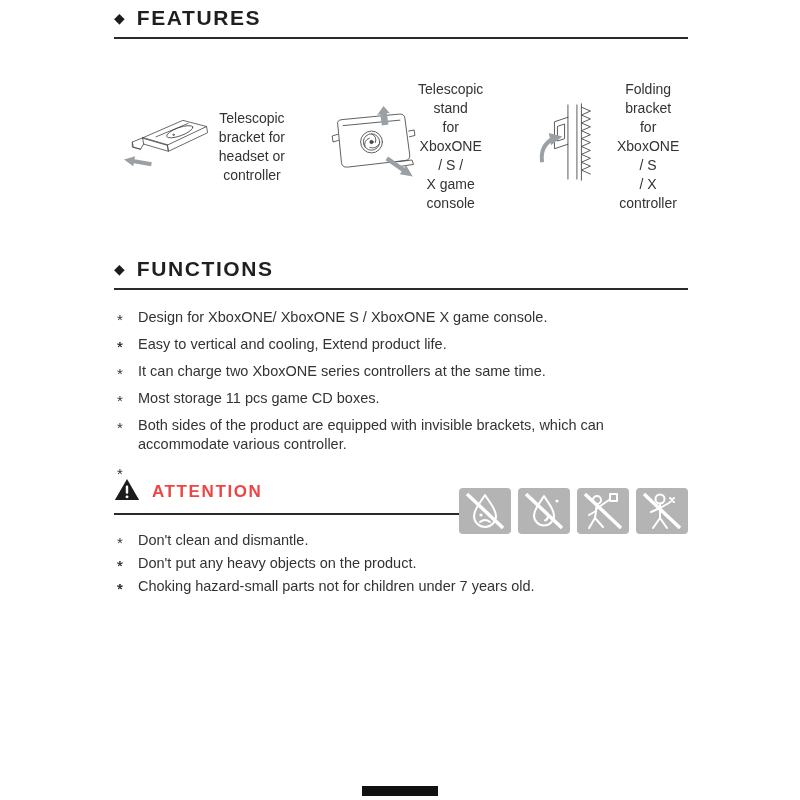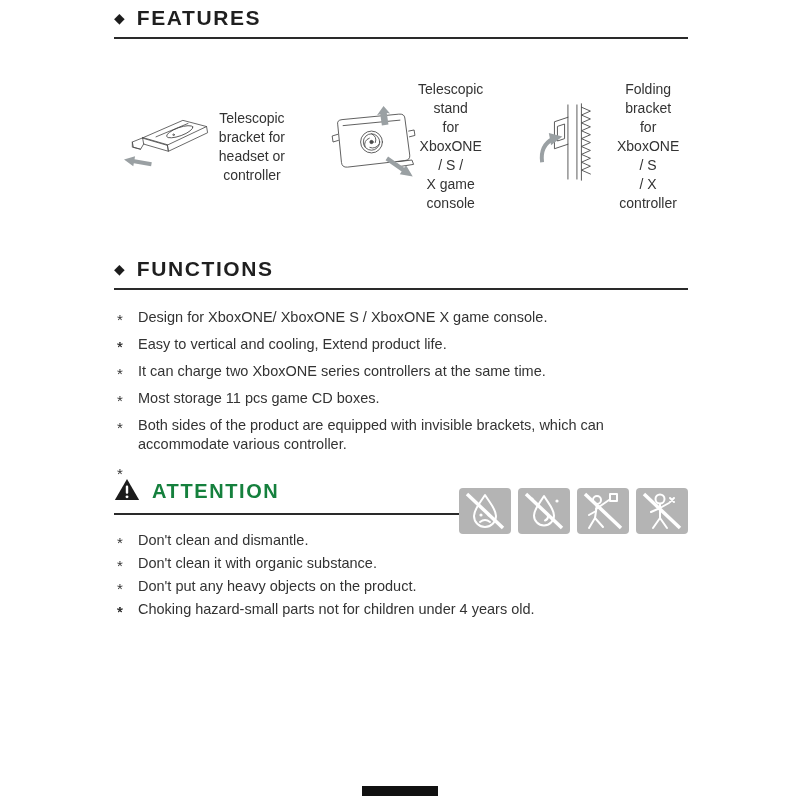--- a/index.html
+++ b/index.html
@@ -27,21 +27,21 @@
   .functions-sec { margin-top: 36px; }
   .attention-sec { margin-top: 24px; position: relative; }
 
   .bullets { list-style: none; margin: 18px 0 0 0; padding: 0; max-width: 502px; }
   .bullets li { position: relative; padding-left: 24px; font-size: 14.5px; line-height: 19px; margin-bottom: 8px; color: #333; }
   .bullets li .star { position: absolute; left: 3px; top: 2px; font-size: 15px; color: #333; }
   .bullets.tight { margin-top: 16px; }
   .bullets.tight li { margin-bottom: 4px; }
 
   .att-head { display: flex; align-items: center; gap: 12px; }
-  .att-head h2 { margin: 0; font-size: 20px; font-weight: bold; letter-spacing: 1.6px; color: #15803d; }
+  .att-head h2 { margin: 0; font-size: 17px; font-weight: bold; letter-spacing: 1.6px; color: #ef4444; }
   .att-rule { border: none; border-top: 2px solid #2a2a2a; margin: 8px 0 0 0; width: 348px; }
   .warn-icons { position: absolute; right: 0; top: 10px; display: flex; gap: 7px; }
   .warn-icons svg { width: 52px; height: 46px; display: block; }
 
   .footer-mark { position: absolute; left: 362px; top: 786px; width: 76px; height: 10px; background: #111; }
 
   .line-art { stroke: #4a4a4a; stroke-width: 1.6; fill: none; stroke-linejoin: round; stroke-linecap: round; }
   .arrow { fill: #9aa0a3; }
   .warn-glyph { stroke: #ffffff; stroke-width: 2; fill: none; stroke-linecap: round; stroke-linejoin: round; }
 </style>
@@ -210,24 +210,24 @@
             <path d="M24 30 L17 40"></path>
             <path d="M24 30 L31 40"></path>
             <path d="M34 10 l4 4 M38 10 l-4 4"></path>
           </g>
           <line x1="8" y1="6" x2="44" y2="40" stroke="#fff" stroke-width="3.5"></line>
         </svg>
       </div>
 
       <ul class="bullets tight">
         <li><span class="star">*</span><span>Don't clean and dismantle.</span></li>
-        <li><span class="star">*</span><span>Don't clean it with organic substance.</span></li>
+        <li><span class="star">*</span></li>
         <li><span class="star">*</span><span>Don't put any heavy objects on the product.</span></li>
         <li><span class="star">*</span></li>
         <li><span class="star">*</span></li>
-        <li><span class="star">*</span><span>Choking hazard-small parts not for children under 4 years old.</span></li>
+        <li><span class="star">*</span><span>Choking hazard-small parts not for children under 7 years old.</span></li>
       </ul>
     </section>
 
   </div>
 
   <div class="footer-mark"></div>
 </div>
 
 </body></html>

